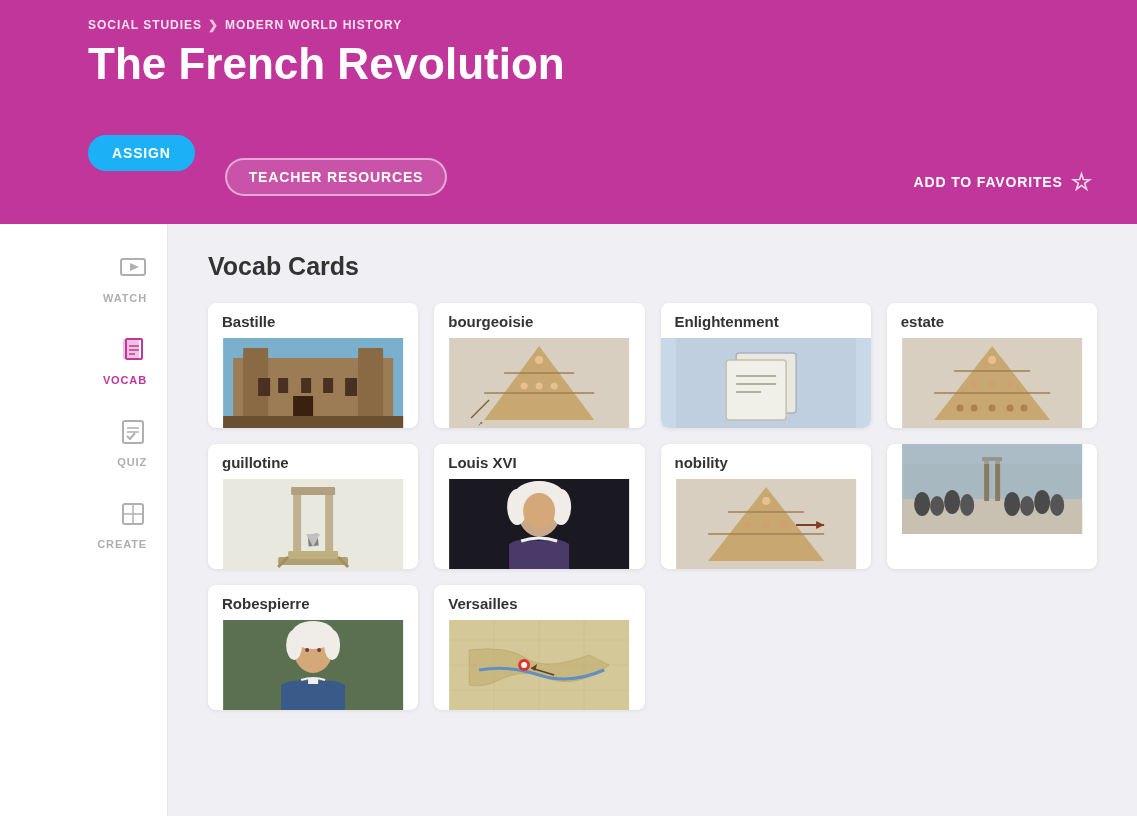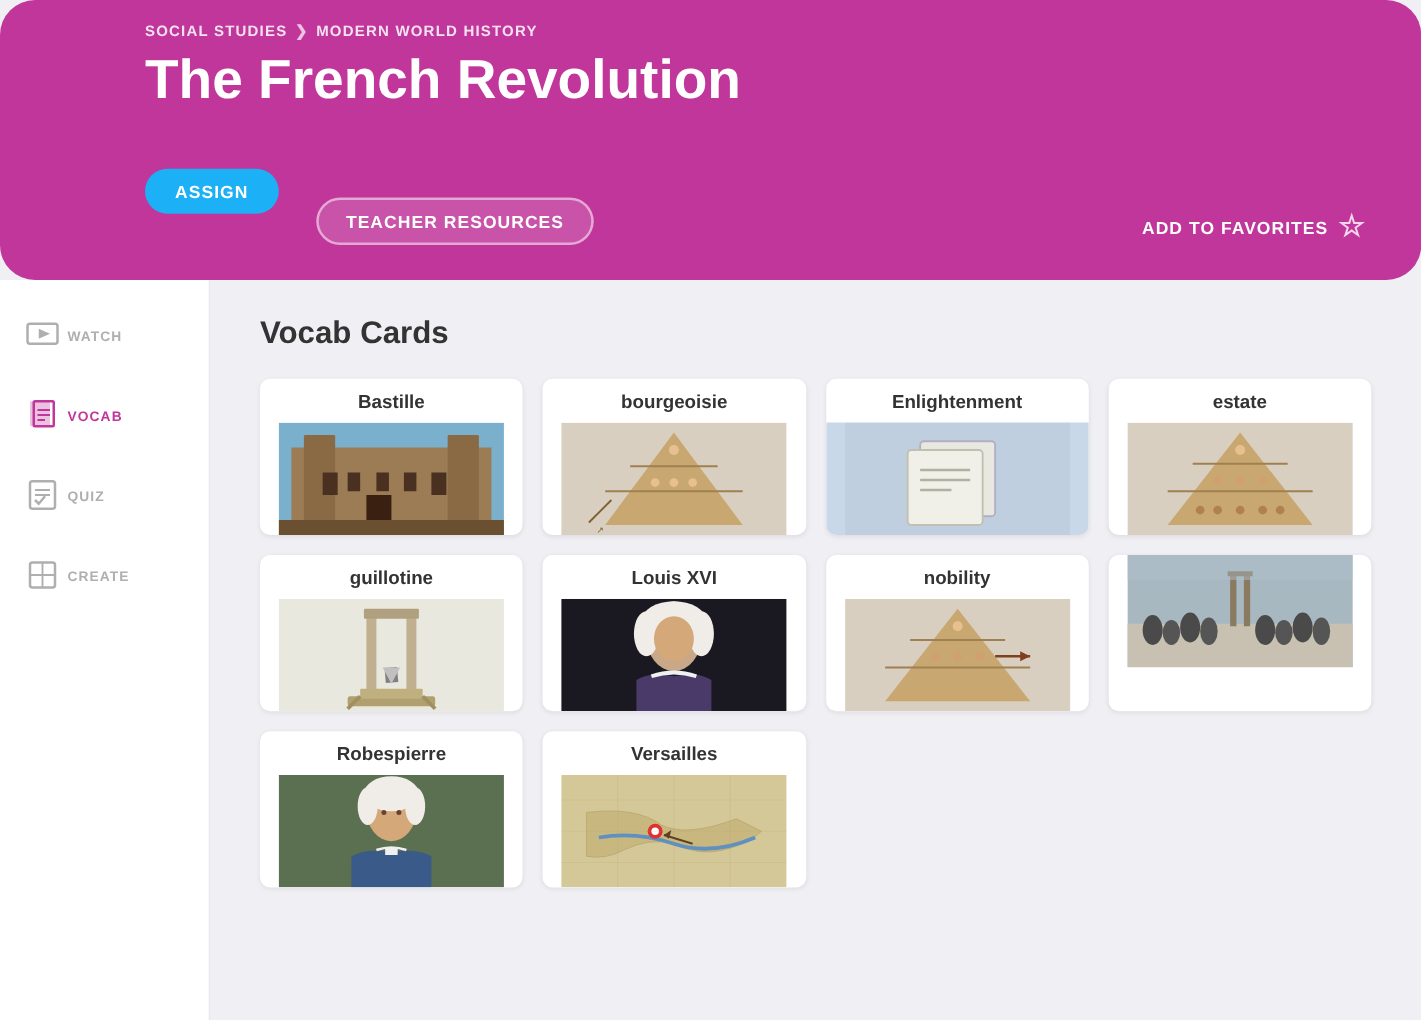--- a/index.html
+++ b/index.html
@@ -7,23 +7,22 @@
       font-family: -apple-system, BlinkMacSystemFont, 'Segoe UI', sans-serif;
       background: #f0f0f4;
       width: 1137px;
       min-height: 816px;
       overflow-x: hidden;
     }
 
     
     .header {
       background: #c0369a;
-      padding: 18px 30px 28px 116px;
+      padding: 18px 30px 28px 88px;
       position: relative;
-      border-radius: 28px;
     }
     .breadcrumb {
       display: flex;
       align-items: center;
       gap: 6px;
       margin-bottom: 8px;
     }
     .breadcrumb span {
       color: rgba(255,255,255,0.85);
       font-size: 12px;
@@ -105,22 +104,22 @@
       border-right: 1px solid #e8e8e8;
       display: flex;
       flex-direction: column;
       align-items: center;
       padding: 16px 0;
       gap: 4px;
       flex-shrink: 0;
     }
     .sidebar-item {
       display: flex;
-      flex-direction: row;
-      align-items: center;
+      flex-direction: column;
+      align-items: flex-end;
       padding: 14px 20px;
       width: 100%;
       cursor: pointer;
       gap: 6px;
       color: #afafaf;
       text-decoration: none;
     }
     .sidebar-item.active {
       color: #c0369a;
     }
@@ -160,21 +159,20 @@
       overflow: hidden;
       box-shadow: 0 1px 4px rgba(0,0,0,0.08);
       cursor: pointer;
       transition: box-shadow 0.15s;
     }
     .vocab-card-title {
       padding: 10px 14px 8px;
       font-size: 15px;
       font-weight: 600;
       color: #333;
-      text-align: center;
     }
 
     
     .img-placeholder {
       width: 100%;
       height: 90px;
       display: flex;
       align-items: center;
       justify-content: center;
       position: relative;

